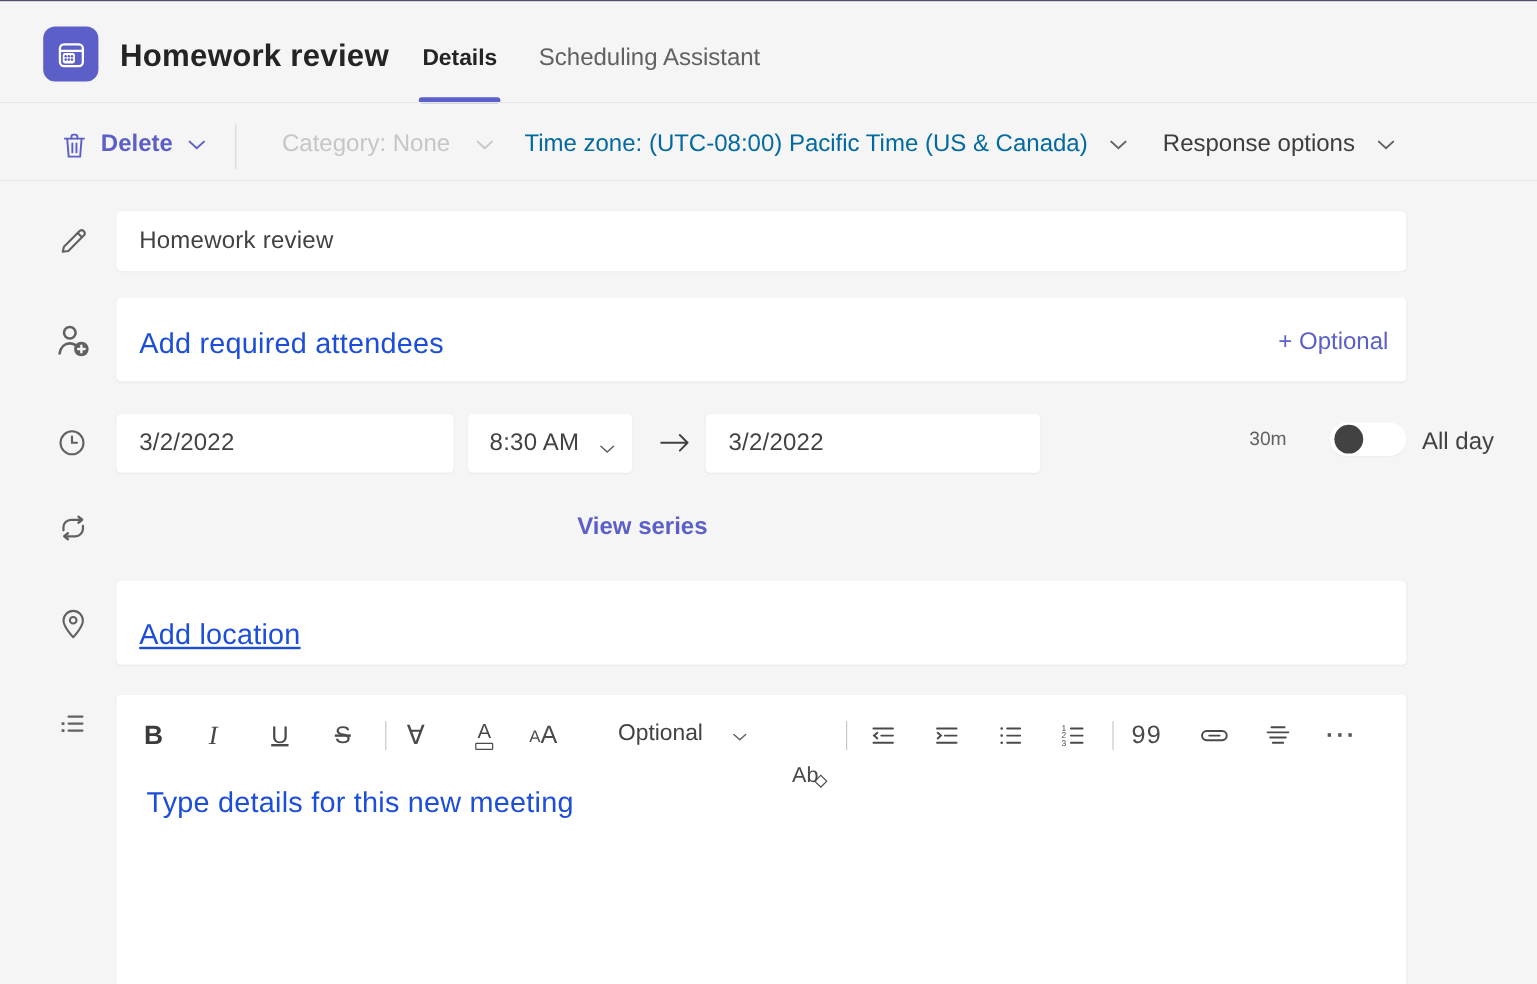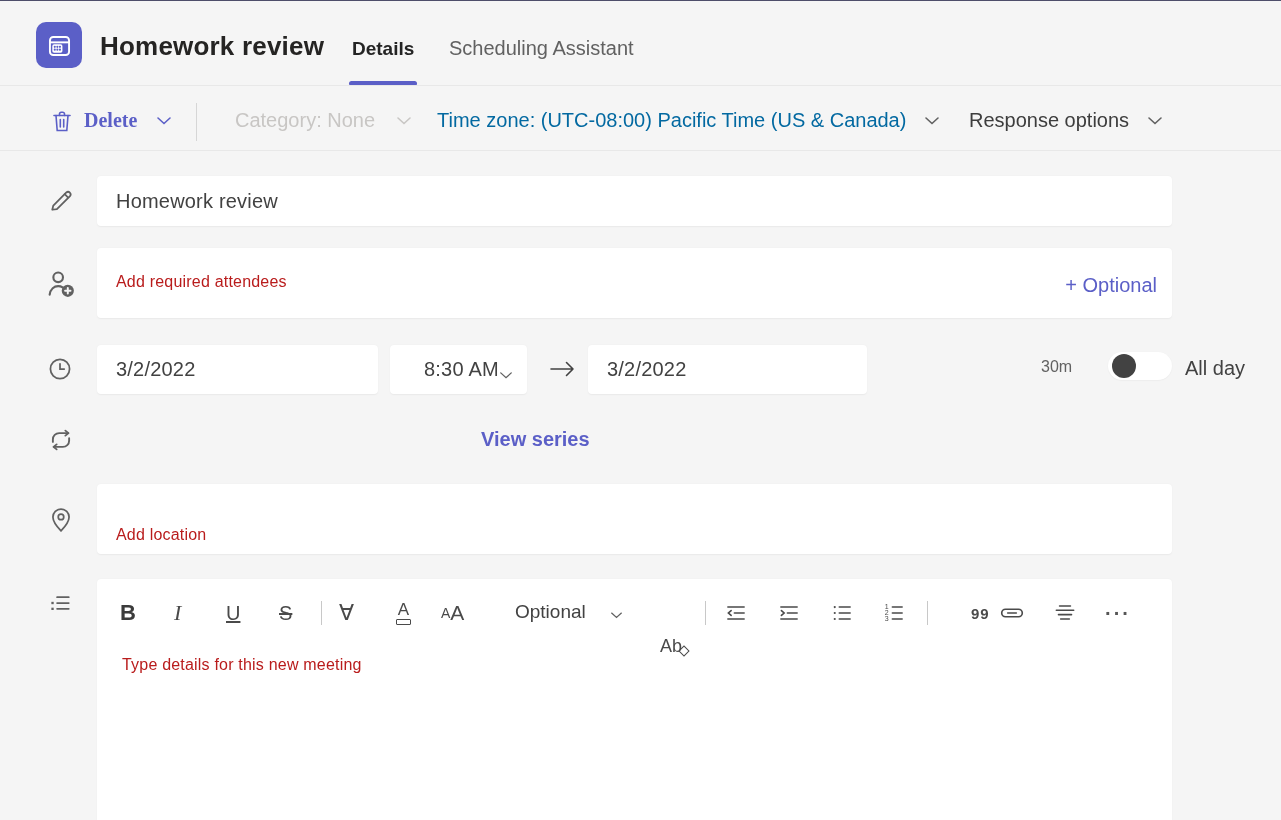--- a/index.html
+++ b/index.html
@@ -15,67 +15,67 @@
   #page-title { left:100px; top:31px; font-size:26px; font-weight:700; color:#252423; letter-spacing:0.2px; white-space:nowrap; }
   #tab-details { left:352px; top:38px; font-size:19px; font-weight:700; color:#242424; }
   #tab-underline { left:349px; top:81px; width:68px; height:5px; border-radius:3px; background:#5b5fc7; }
   #tab-sched { left:449px; top:37px; font-size:20px; color:#616161; }
   #header-sep { left:0; top:85px; width:1281px; height:1px; background:#e8e8e8; }
 
   
   #cmd-sep { left:0; top:150px; width:1281px; height:1px; background:#e8e8e8; }
   .cmd-text { top:109px; font-size:20px; white-space:nowrap; }
   #delete-icon { left:50px; top:109px; }
-  #delete-label { left:84px; color:#5b5fc7; font-weight:700;font-family:Liberation Serif, serif; }
+  #delete-label { left:84px; color:#5b5fc7; font-weight:700; }
   #delete-chevron { left:156px; top:118px; }
   #cmd-divider { left:196px; top:103px; width:1px; height:38px; background:#d6d6d6; }
   #category-label { left:235px; color:#c8c6c4; }
   #category-chevron { left:396px; top:118px; }
   #timezone-label { left:437px; color:#0369a1; }
   #timezone-chevron { left:924px; top:118px; }
   #response-label { left:969px; color:#3d3d3d; }
   #response-chevron { left:1147px; top:118px; }
 
   
   .box { background:#ffffff; border-radius:4px; box-shadow:0 0.5px 1.5px rgba(0,0,0,.05); }
   .val { font-size:20px; letter-spacing:0.2px; color:#424242; white-space:nowrap; }
-  .ph  { font-size:16px; letter-spacing:0.2px; color:#b91c1c; white-space:nowrap; }
+  .ph  { font-size:24px; letter-spacing:0.2px; color:#1d4ed8; white-space:nowrap; }
 
   #title-box { left:97px; top:176px; width:1075px; height:50px; }
   #title-value { left:19px; top:14px; }
   #pencil-icon { left:47px; top:187px; }
 
   #attendees-box { left:97px; top:248px; width:1075px; height:70px; }
   #attendees-ph { left:19px; top:25px; }
   #optional-link { font-size:20px; color:#5b5fc7; }
   #personadd-icon { left:44px; top:267px; }
 
   #clock-icon { left:46px; top:355px; }
   #date1-box { left:97px; top:345px; width:281px; height:49px; }
   #date1-value { left:19px; top:13px; }
   #time1-box { left:390px; top:345px; width:137px; height:49px; }
-  #time1-value { left:18px; top:13px;margin-left:16px; }
+  #time1-value { left:18px; top:13px; }
   #time1-chevron, #time2-chevron { }
   #arrow-right-icon { left:547px; top:356px; }
   #date2-box { left:588px; top:345px; width:279px; height:49px; }
   #date2-value { left:19px; top:13px; }
   #time2-box { left:878px; top:345px; width:152px; height:49px; }
   #time2-value { left:18px; top:13px; }
   
   #duration-label { left:1041px; top:358px; font-size:16px; color:#616161; }
   #allday-toggle { left:1108px; top:352px; width:64px; height:28px; background:#ffffff; border-radius:14px; box-shadow:0 0.5px 1.5px rgba(0,0,0,.06); }
   #allday-knob { left:4px; top:2px; width:24px; height:24px; border-radius:50%; background:#424242; }
   #allday-label { left:1185px; top:357px; font-size:20px; color:#424242; }
 
   #repeat-icon { left:45px; top:425px; }
   #series-text { left:97px; top:428px; font-size:20px; letter-spacing:0.2px; color:#424242; }
   #view-series-link { left:481px; top:428px; font-size:20px; color:#5b5fc7; font-weight:700; }
 
   #location-box { left:97px; top:484px; width:1075px; height:70px; }
-  #location-ph { left:19px; top:42px; }
+  #location-ph { left:19px; top:32px;text-decoration:underline; }
   #pin-icon { left:47px; top:505px; }
 
   #agenda-icon { left:45px; top:589px; }
   #editor-panel { left:97px; top:579px; width:1075px; height:241px; background:#fff; border-radius:4px 4px 0 0; box-shadow:0 0.5px 1.5px rgba(0,0,0,.05); }
   #editor-ph { left:25px; top:77px; }
 
   
   .et { position:absolute; top:597px; height:32px; display:flex; align-items:center; justify-content:center; color:#4a4a4a; }
   .etdiv { position:absolute; top:601px; width:1px; height:24px; background:#c8c8c8; }
   #et-bold { left:120px; font-size:22px; font-weight:700; color:#3b3b3b; }
@@ -94,21 +94,21 @@
   #paragraph-chevron { left:610px; top:606px; }
   #et-clear { left:660px;margin-top:33px; }
   #et-clear .ab { font-size:18px; }
   #et-clear .dia { width:8px; height:8px; border:1.4px solid #4a4a4a; transform:rotate(45deg); margin-left:-2px; margin-top:10px; }
   #et-div2 { left:705px; }
   #et-outdent { left:723px; }
   #et-indent { left:776px; }
   #et-bullets { left:829px; }
   #et-numbers { left:881px; }
   #et-div3 { left:927px; }
-  #et-quote { left:971px; font-size:15px; letter-spacing:1px;font-weight:bold; }
+  #et-quote { left:943px; font-size:21px; letter-spacing:1px; }
   #et-link { left:998px; }
   #et-hr { left:1052px; }
   #et-more { left:1105px; font-size:20px; font-weight:700; letter-spacing:2px; color:#565656; }
   #delete-chevron svg, #category-chevron svg, #timezone-chevron svg, #response-chevron svg { display:block; }
   #delete-chevron, #category-chevron, #timezone-chevron, #response-chevron { top:116px; }
 </style>
 </head>
 <body>
 
 <div id="page">

